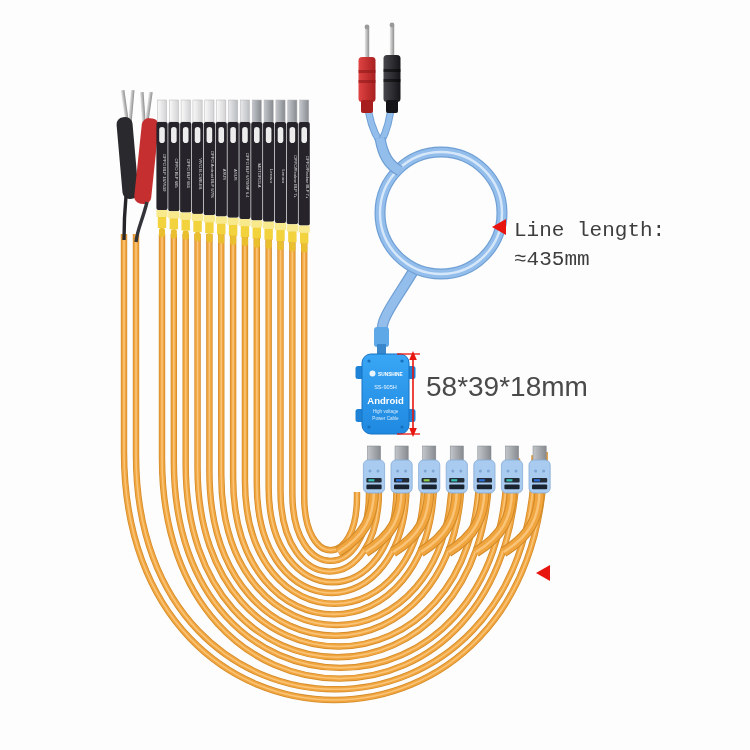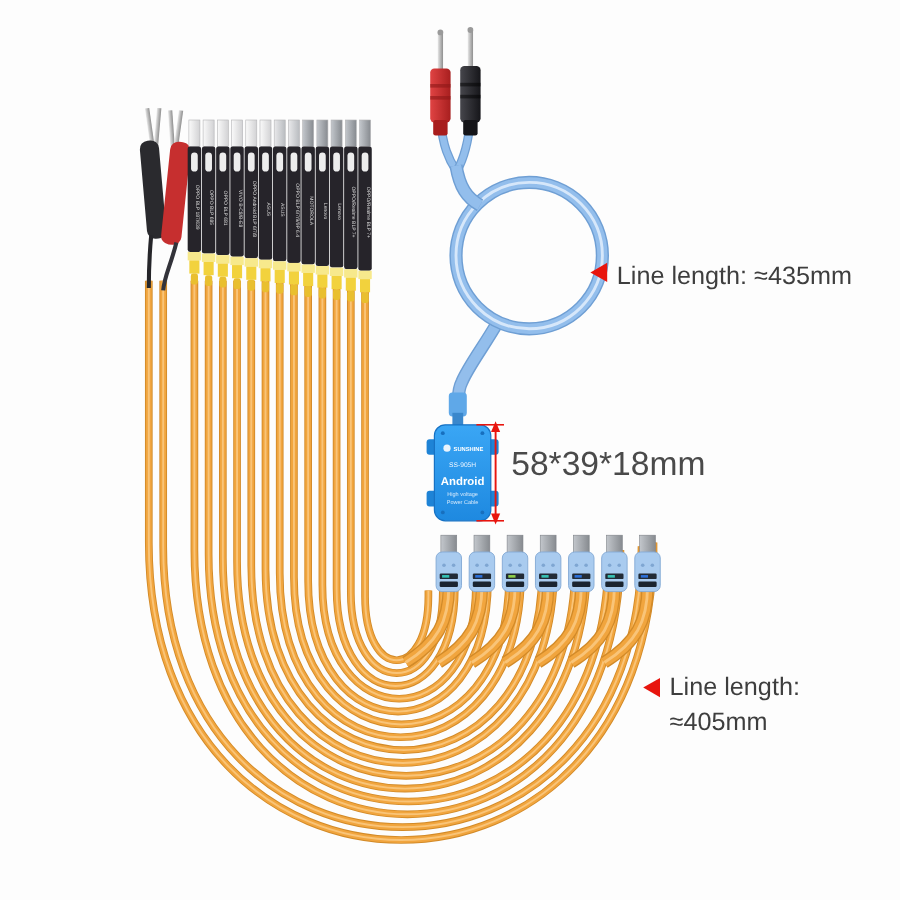--- a/index.html
+++ b/index.html
@@ -1,20 +1,20 @@
 <!DOCTYPE html>
 <html><head>
 <meta charset="utf-8">
 <style>
   html,body{margin:0;padding:0;background:#fff;}
   #stage{position:relative;width:750px;height:750px;background:#fdfdfd;overflow:hidden;
          font-family:"Liberation Sans", sans-serif;}
   #art{position:absolute;left:0;top:0;}
   .ann{position:absolute;display:flex;align-items:flex-start;color:#3e3e3e;}
-  .ann .txt{font-size:21px;line-height:29px;color:#3e3e3e;}
+  .ann .txt{font-size:21px;line-height:29px;color:#3e3e3e;font-family:Liberation Mono, monospace;}
   .arrow-left{width:0;height:0;border-top:8px solid transparent;border-bottom:8px solid transparent;
               border-right:14px solid #e8150e;margin-right:8px;margin-top:3px;}
   #ann-coil{left:492px;top:216px;}
   #ann-box{left:426px;top:371px;font-size:28px;color:#4a4a4a;}
   #ann-bottom{left:536px;top:558px;}
   #ann-bottom .arrow-left{margin-top:7px;}
 </style>
 </head>
 <body>
 
@@ -388,19 +388,15 @@
   <div class="arrow-left"></div>
   <div class="txt">Line length: ≈435mm</div>
 </div>
 
 <div class="ann" id="ann-box">
   <div>58*39*18mm</div>
 </div>
 
 <div class="ann" id="ann-bottom">
   <div class="arrow-left"></div>
-  <div class="txt">
-    <div>Line length:</div>
-    <div>≈405mm</div>
-  </div>
 </div>
 
 </div>
 
 </body></html>

